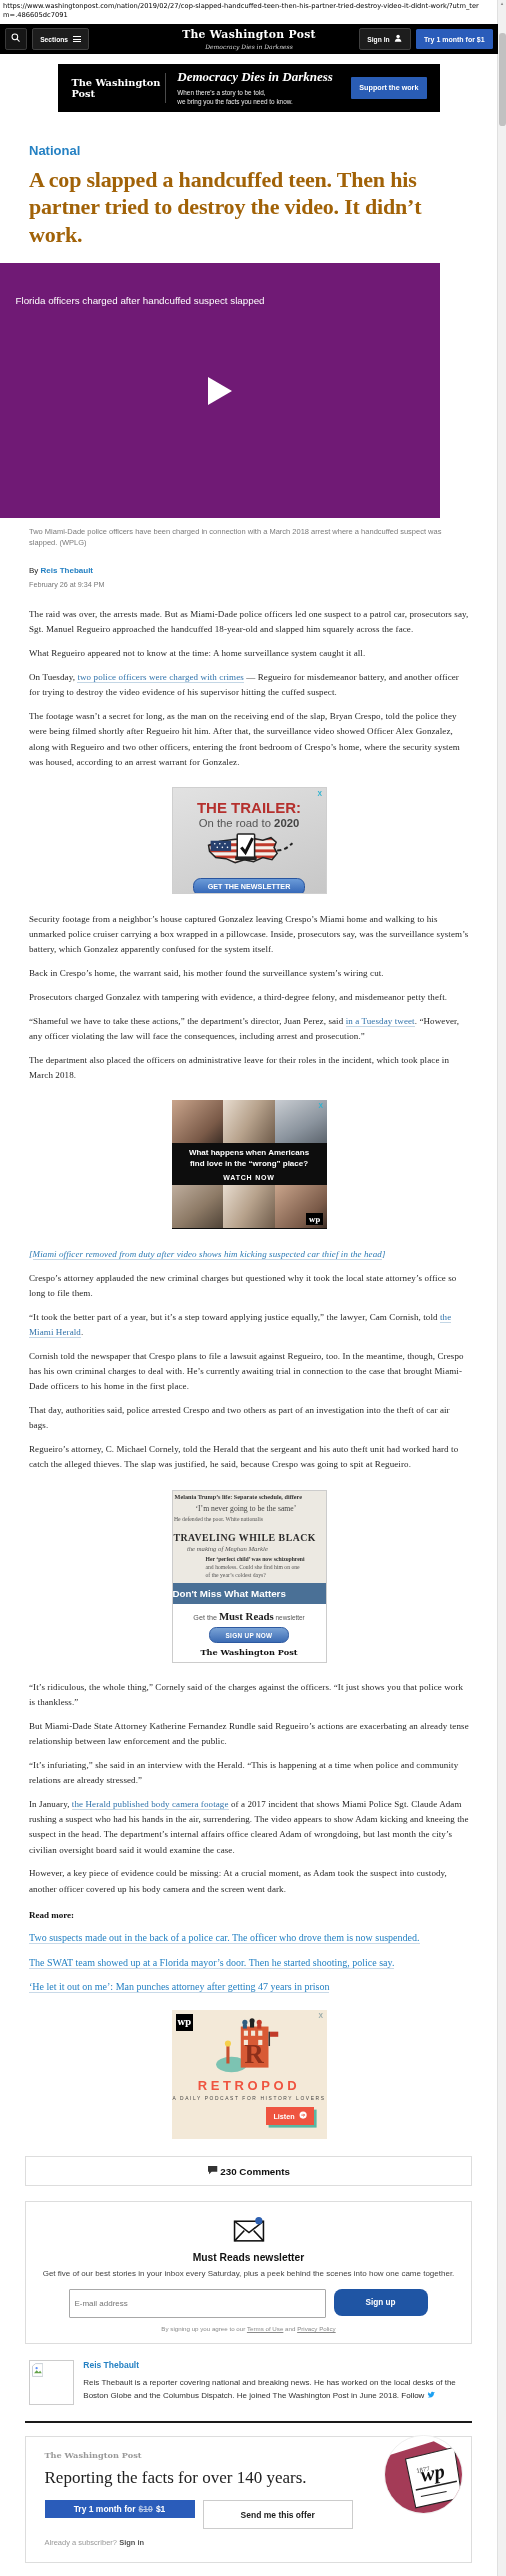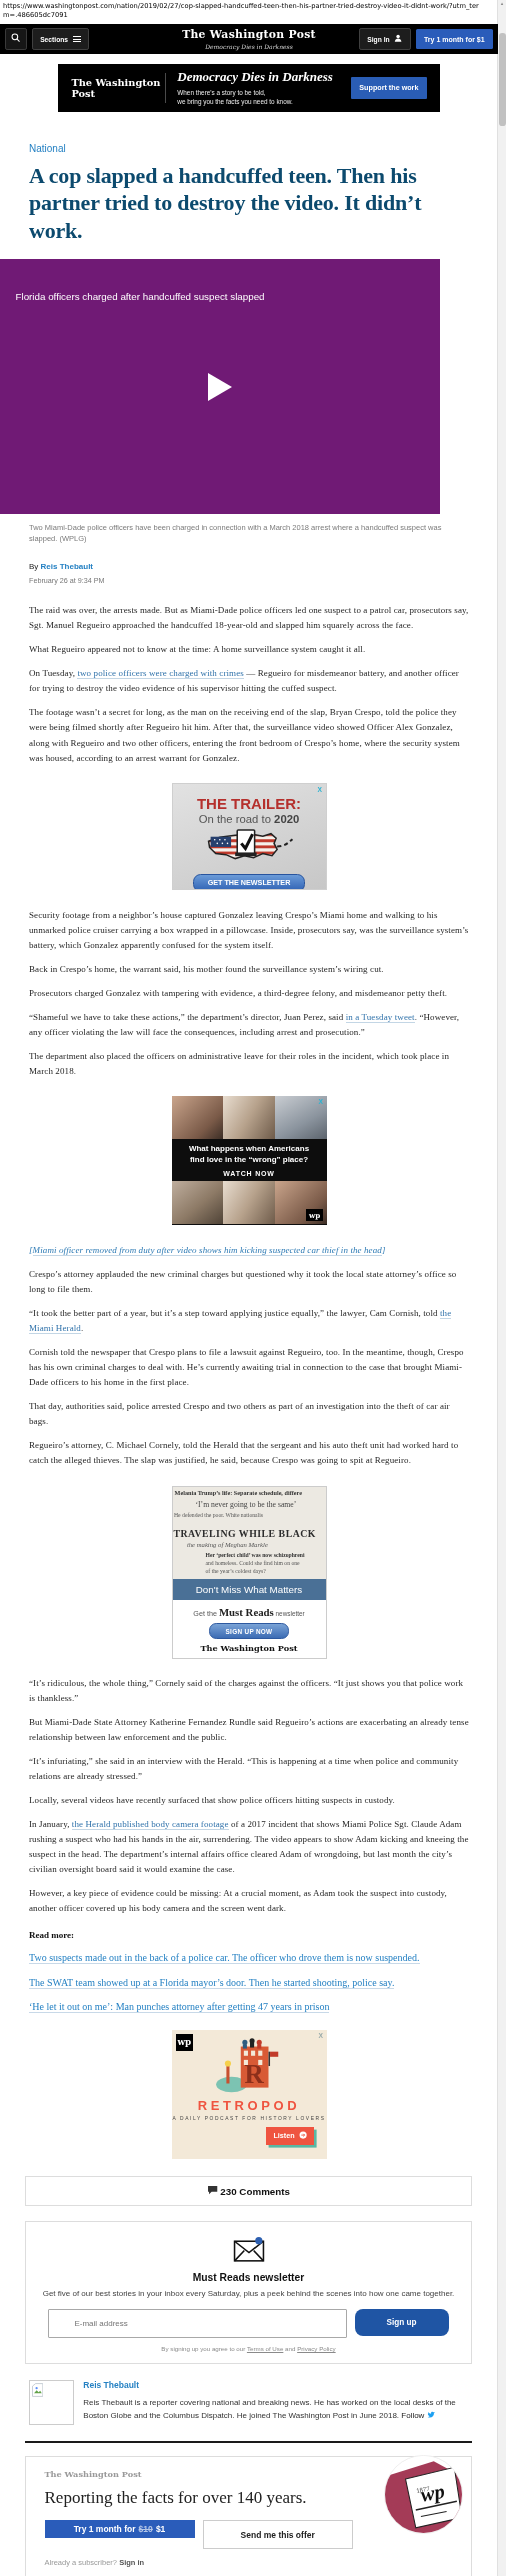--- a/index.html
+++ b/index.html
@@ -25,22 +25,22 @@
   .trial-btn{height:20.6px;background:#2a5cba;border:none;border-radius:1.5px;color:#fff;font-weight:bold;font-size:7px;padding:0 8.2px;margin-left:5.2px}
   
   .banner{width:382px;height:48px;background:#000;margin:9.8px 0 0 58px;display:flex;align-items:center;padding:0 13.4px;box-sizing:border-box}
   .b-logo{color:#fff;font-size:9.8px;width:90px;line-height:1.15}
   .b-div{width:0.5px;height:30px;background:#4a4a4a;margin:0 11.3px 0 4.1px}
   .b-head{font-family:"Liberation Serif",serif;font-weight:bold;font-style:italic;font-size:13px;color:#fff}
   .b-sub{font-size:6.4px;color:#ececec;line-height:1.5;margin-top:2.6px}
   .b-btn{margin-left:auto;background:#2a5db5;border:none;border-radius:1px;color:#fff;font-weight:bold;font-size:7.2px;padding:6.7px 8.2px}
   
   .article-head{margin:0 29px}
-  .kicker{display:inline-block;margin-top:31px;color:#2581c3;font-weight:normal;font-size:10px;text-decoration:none}
-  h1.headline{font-family:"Liberation Serif",serif;font-weight:bold;font-size:22px;line-height:1.24;color:#0c4a6e;letter-spacing:-0.2px;margin:8.2px 0 15.5px;max-width:433px}
+  .kicker{display:inline-block;margin-top:31px;color:#2581c3;font-weight:bold;font-size:13px;text-decoration:none}
+  h1.headline{font-family:"Liberation Serif",serif;font-weight:bold;font-size:22px;line-height:1.24;color:#a16207;letter-spacing:-0.2px;margin:8.2px 0 15.5px;max-width:433px}
   
   .video{width:440px;height:255px;background:#701a75;position:relative}
   .video-title{position:absolute;left:15.5px;top:32px;color:#fff;font-size:9.8px}
   .play-tri{position:absolute;left:50%;top:50%;transform:translate(-50%,-50%);width:0;height:0;
             border-left:24px solid #fff;border-top:14.4px solid transparent;border-bottom:14.4px solid transparent}
   .caption{margin:7.2px 29px 0;color:#7b7b7b;font-size:7.5px;line-height:1.55;max-width:444px}
   .byline-row{margin:17.5px 29px 0;font-size:8px;color:#222}
   .author-link{color:#2581c3;font-weight:bold;text-decoration:none}
   .date{margin-top:4.6px;color:#777;font-size:7.2px}
   
@@ -76,40 +76,40 @@
   .mr-collage{height:92px;background:#ece9e2;position:relative;font-family:"Liberation Serif",serif;color:#555;overflow:hidden}
   .mr-collage span{position:absolute;white-space:nowrap}
   .mrf1{top:2.6px;left:2.1px;font-size:6.2px;font-weight:bold;color:#333}
   .mrf2{top:13px;left:23px;font-size:7.7px;color:#444}
   .mrf3{top:25px;left:1.5px;font-size:5.7px}
   .mrf4{top:41px;left:1px;font-size:9.8px;font-weight:bold;color:#2c2c2c;letter-spacing:0.5px}
   .mrf5{top:54px;left:14.4px;font-size:6.7px;font-style:italic}
   .mrf6{top:65px;left:33px;font-size:5.7px;font-weight:bold;color:#333}
   .mrf7{top:73px;left:33px;font-size:5.7px}
   .mrf8{top:81px;left:33px;font-size:5.7px}
-  .mr-bar{height:21.6px;background:#4a7096;color:#fff;font-weight:normal;font-size:9.8px;text-align:center;line-height:21.6px}
+  .mr-bar{height:21.6px;background:#4a7096;color:#fff;font-weight:bold;font-size:9.8px;line-height:21.6px}
   .mr-get{margin-top:5.7px;text-align:center;font-size:7.2px;color:#555}
   .mr-brand{font-family:"Liberation Serif",serif;font-weight:bold;font-size:10.8px;color:#222}
   .mr-small{font-size:6.4px}
   .mr-btn{display:block;margin:5.2px auto 0;background:linear-gradient(#7aa3d6,#3c6cb4);border:0.5px solid #2d59a0;border-radius:7.2px;color:#fff;font-weight:bold;font-size:6.4px;padding:3.6px 0;width:78px;letter-spacing:0.3px;text-align:center}
   .mr-logo{text-align:center;font-size:8.2px;color:#111;margin-top:3.6px}
   .ad-rp{height:129px;background:#f3e9d8;text-align:center;overflow:hidden}
   .rp-wp{position:absolute;top:4.1px;left:4.1px;width:17.5px;height:17.5px;background:#000;color:#fff;font-size:8.8px;line-height:17.5px;text-align:center}
   .rp-x{color:#9aa}
   .rp-title{color:#ef5440;font-weight:bold;font-size:13px;letter-spacing:3.6px;margin-top:1px}
   .rp-tag{font-size:4.9px;letter-spacing:1.6px;color:#444;margin-top:3.6px}
   .rp-listen{position:absolute;right:12.4px;bottom:14px;background:#ef5440;color:#fff;font-weight:bold;font-size:7.2px;padding:3.6px 7.2px;box-shadow:2.6px 2.6px 0 #59b7a3;display:flex;align-items:center;gap:4.1px}
   
   .comments-bar{width:447px;margin:15.5px 25px 0;border:0.5px solid #ddd;height:30px;display:flex;align-items:center;justify-content:center;gap:2px;box-sizing:border-box;cursor:pointer}
   .comments-label{font-weight:bold;font-size:9.8px;color:#111}
   .newsletter{width:447px;margin:14.4px 25px 0;border:0.5px solid #ddd;text-align:center;padding:14.4px 0 10.3px;box-sizing:border-box}
   .nl-title{font-weight:bold;font-size:10.3px;margin-top:7.2px;color:#111}
   .nl-desc{font-size:8px;color:#444;margin-top:6.2px}
   .nl-form{margin-top:10.3px;display:flex;justify-content:center;gap:7.2px}
-  .nl-input{width:247px;height:27px;border:0.5px solid #a8a8a8;border-radius:1px;padding:0 25px;font-size:8px;color:#666;font-family:"Liberation Sans",sans-serif}
+  .nl-input{width:247px;height:27px;border:0.5px solid #a8a8a8;border-radius:1px;padding:0 4px;font-size:8px;color:#666;font-family:"Liberation Sans",sans-serif}
   .nl-btn{width:94px;height:27px;background:#1f55a4;border:none;border-radius:8px;color:#fff;font-weight:bold;font-size:8.2px}
   .nl-terms{font-size:6.2px;color:#8a8a8a;margin-top:7.7px}
   .nl-terms a{color:#8a8a8a;text-decoration:underline}
   
   .bio{margin:16.5px 29px 0;display:flex;gap:9.3px}
   .avatar{width:45px;height:45px;border:0.5px solid #ccc;flex:none;display:flex;align-items:flex-start;padding:2.1px;box-sizing:border-box}
   .bio-name{color:#2581c3;font-weight:bold;font-size:8.5px;text-decoration:none}
   .bio-text{font-size:8px;color:#333;line-height:1.62;margin-top:7px;max-width:392px}
   .follow{color:#222;display:inline-flex;align-items:center;gap:2.6px}
   .thickrule{width:447px;margin:15.5px 25px 0;height:2.1px;background:#1a1a1a;border:none}
@@ -276,21 +276,20 @@
       <div class="mr-get">
         <span>Get the </span><span class="mr-brand">Must Reads</span><span class="mr-small"> newsletter</span>
       </div>
       <span class="mr-btn">SIGN UP NOW</span>
       <div class="mr-logo wp-black">The Washington Post</div>
     </div>
 
     <p class="graf">“It’s ridiculous, the whole thing,” Cornely said of the charges against the officers. “It just shows you that police work is thankless.”</p>
     <p class="graf">But Miami-Dade State Attorney Katherine Fernandez Rundle said Regueiro’s actions are exacerbating an already tense relationship between law enforcement and the public.</p>
     <p class="graf">“It’s infuriating,” she said in an interview with the Herald. “This is happening at a time when police and community relations are already stressed.”</p>
-    <p class="graf">Locally, several videos have recently surfaced that show police officers hitting suspects in custody.</p>
     <p class="graf">In January, <a class="inline-link">the Herald published body camera footage</a> of a 2017 incident that shows Miami Police Sgt. Claude Adam rushing a suspect who had his hands in the air, surrendering. The video appears to show Adam kicking and kneeing the suspect in the head. The department’s internal affairs office cleared Adam of wrongdoing, but last month the city’s civilian oversight board said it would examine the case.</p>
     <p class="graf">However, a key piece of evidence could be missing: At a crucial moment, as Adam took the suspect into custody, another officer covered up his body camera and the screen went dark.</p>
 
     <div class="readmore-h">Read more:</div>
     <p class="readp"><a class="read-link">Two suspects made out in the back of a police car. The officer who drove them is now suspended.</a></p>
     <p class="readp"><a class="read-link">The SWAT team showed up at a Florida mayor’s door. Then he started shooting, police say.</a></p>
     <p class="readp"><a class="read-link">‘He let it out on me’: Man punches attorney after getting 47 years in prison</a></p>
 
     <div class="ad300 ad-rp">
       <div class="rp-wp wp-black">wp</div>

